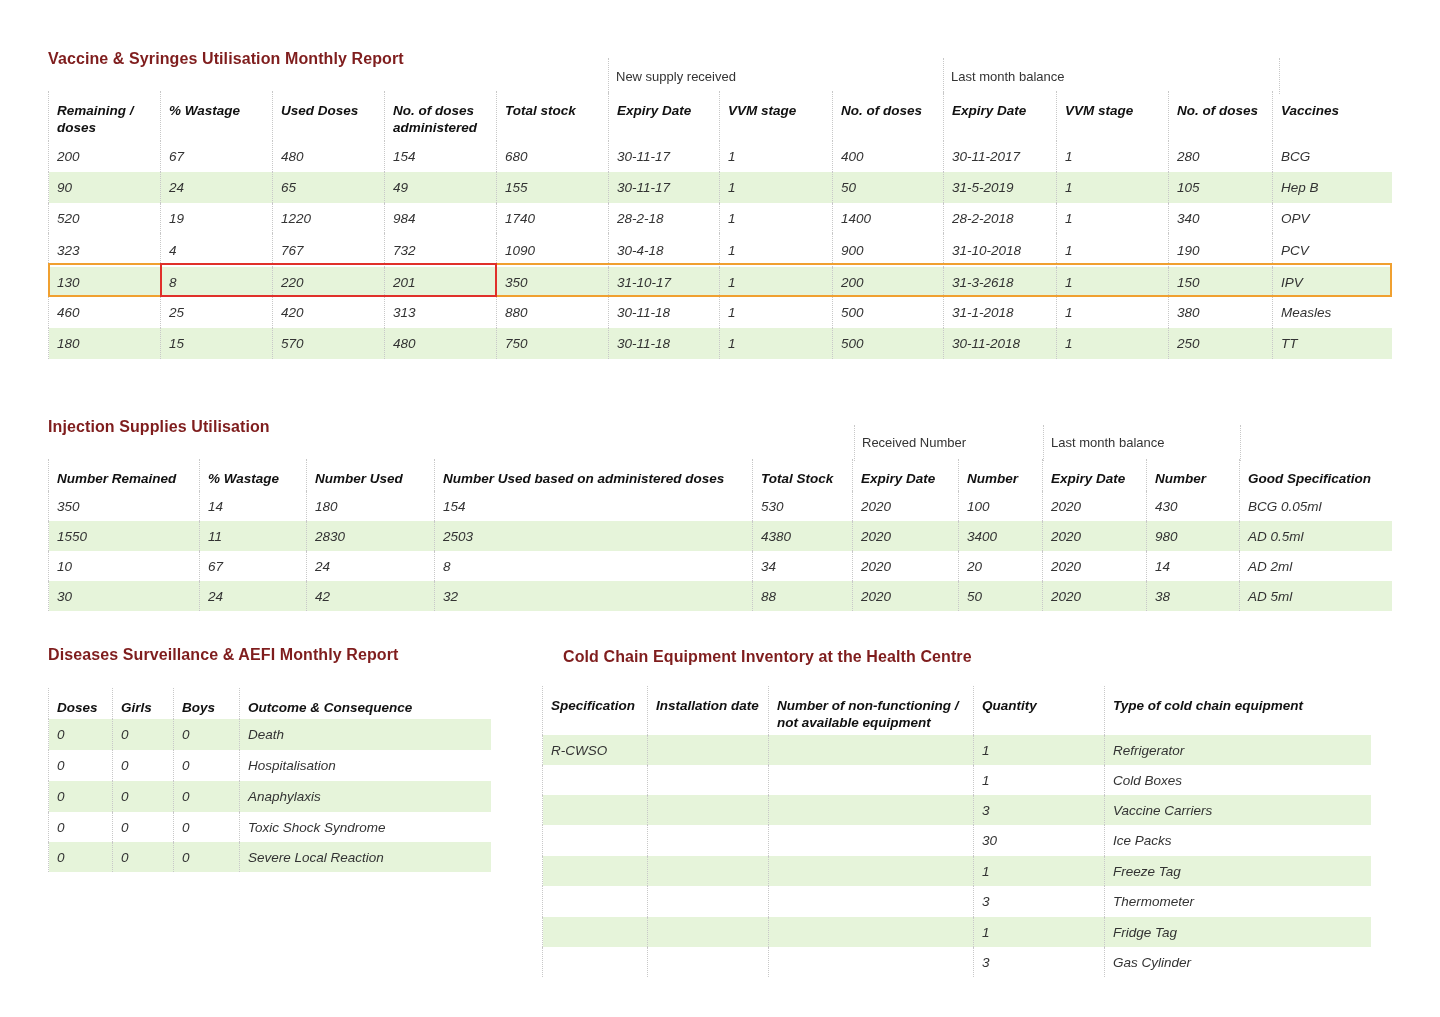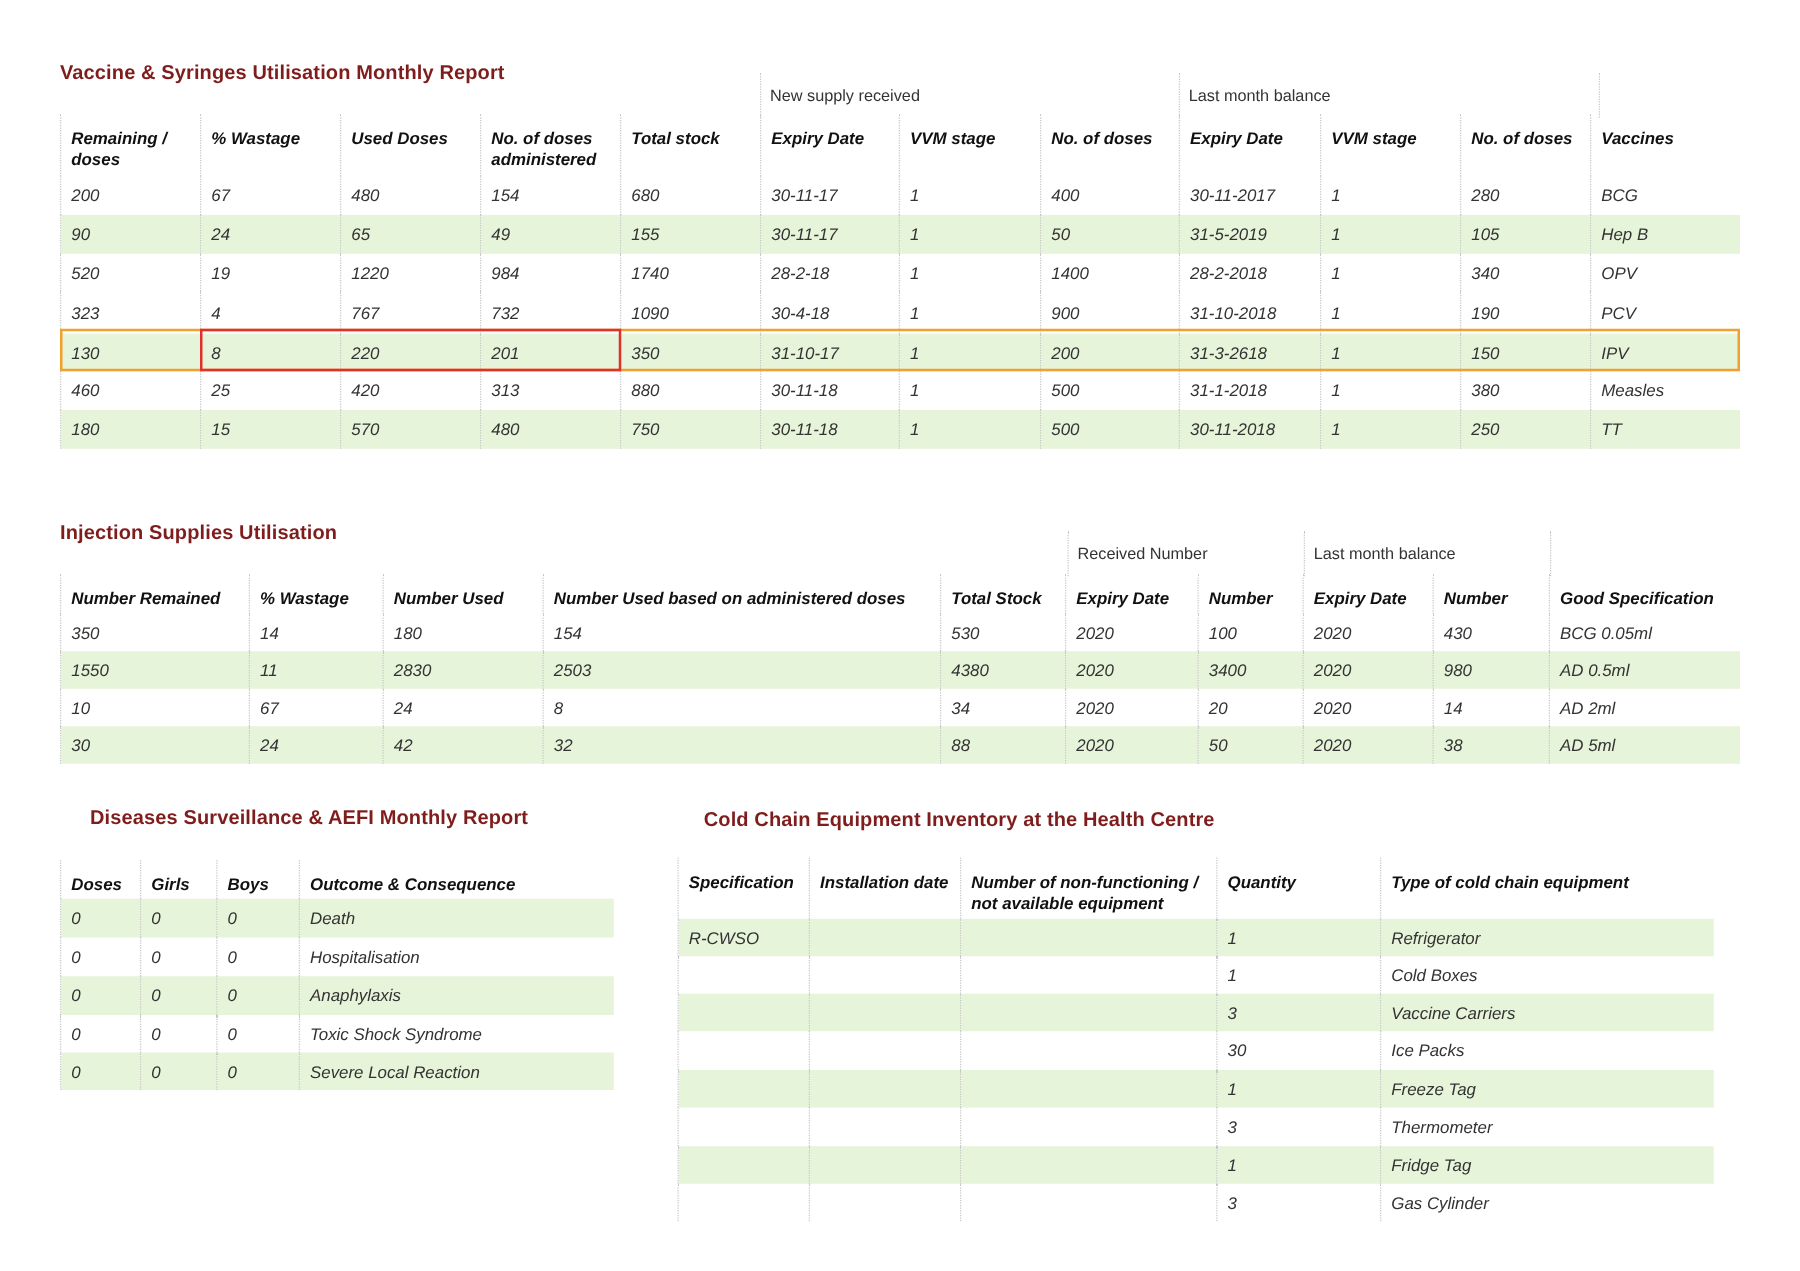--- a/index.html
+++ b/index.html
@@ -240,21 +240,21 @@
         <td>88</td>
         <td>2020</td>
         <td>50</td>
         <td>2020</td>
         <td>38</td>
         <td>AD 5ml</td>
       </tr>
     </tbody>
 </table>
 
-<div class="section-title" style="left:48px; top:646px;margin-left:24px;">Diseases Surveillance &amp; AEFI Monthly Report</div>
+<div class="section-title" style="left:48px; top:646px;">Diseases Surveillance &amp; AEFI Monthly Report</div>
 <table style="left:48px; top:688px; width:442px;">
   <colgroup>
     <col style="width:64px">
       <col style="width:61px">
       <col style="width:66px">
       <col style="width:251px">
   </colgroup>
   <thead>
     <tr style="height:31px;">
       <th>Doses</th>

